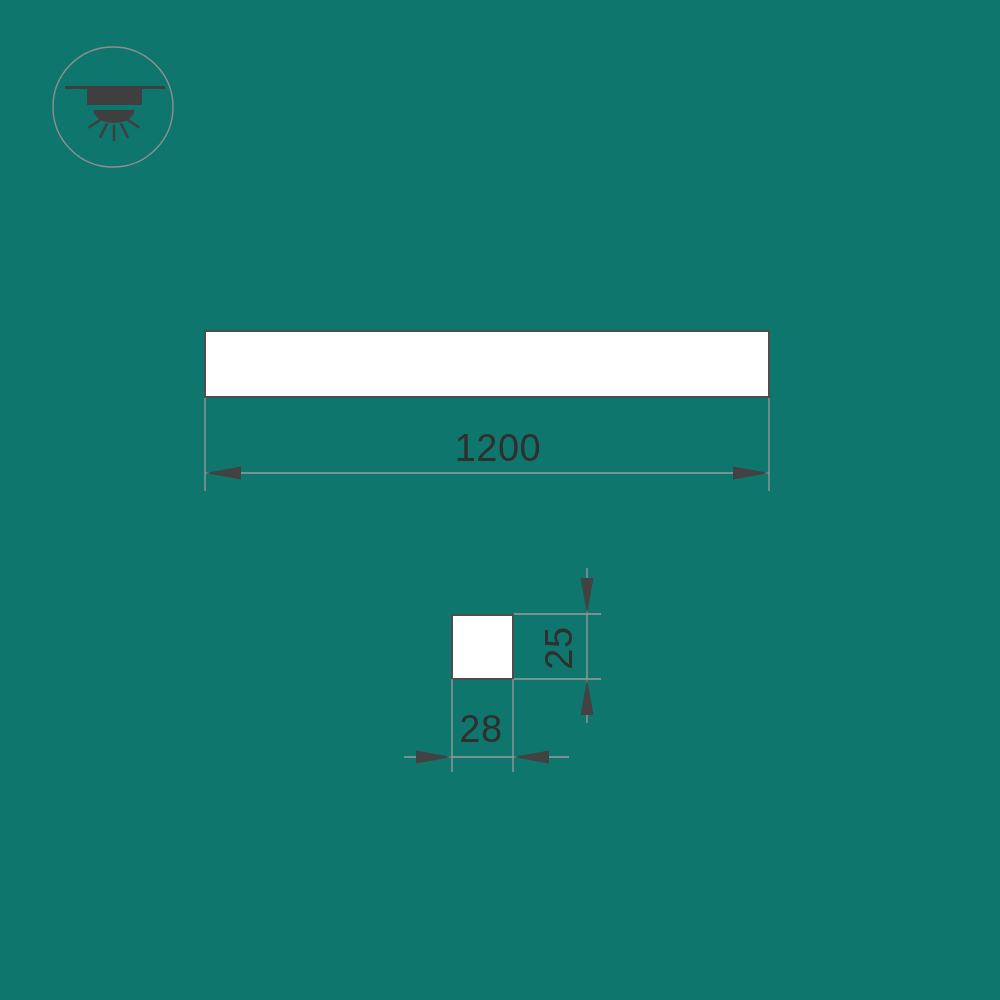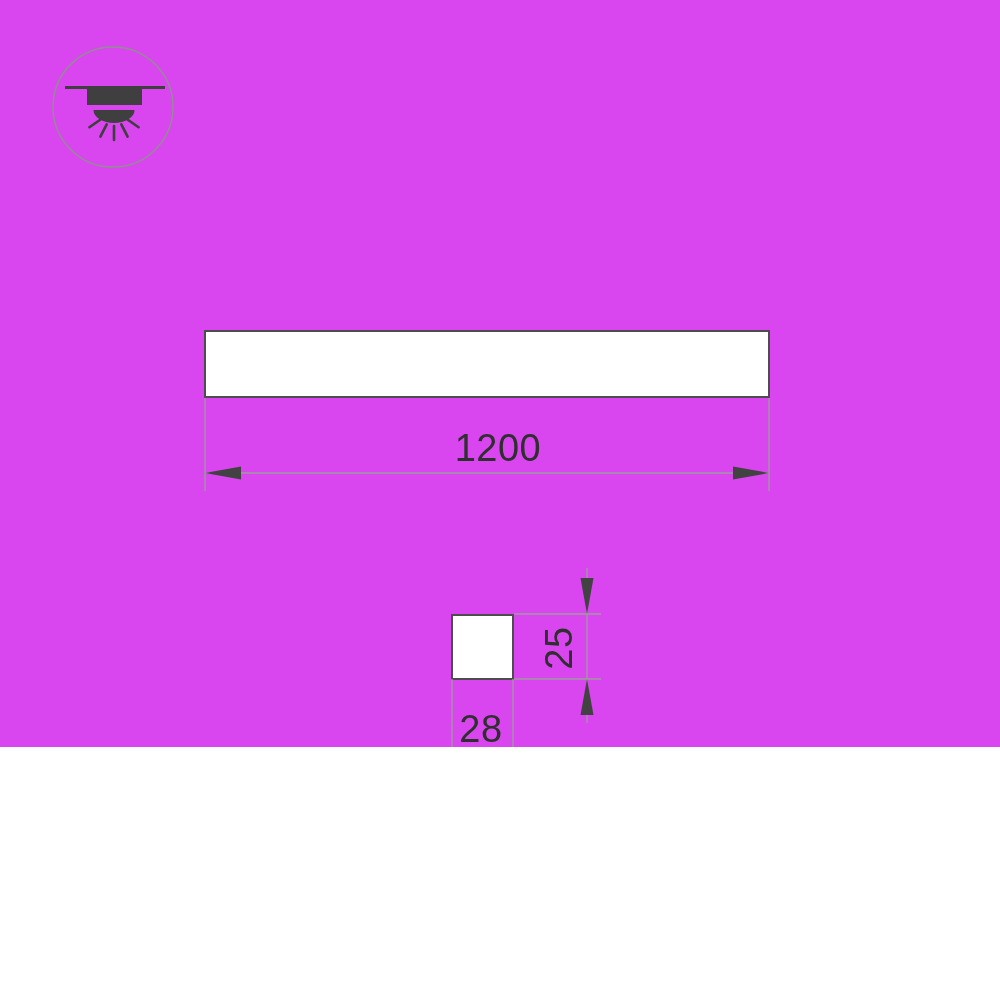--- a/index.html
+++ b/index.html
@@ -3,22 +3,22 @@
 <meta charset="utf-8">
 <style>
   html, body {
     margin: 0;
     padding: 0;
     background: #ffffff;
   }
   .canvas {
     position: relative;
     width: 1000px;
-    height: 747px;
-    background: #d946ef;
+    height: 1000px;
+    background: #0f766e;
     overflow: hidden;
     font-family: "Liberation Sans", sans-serif;
   }
   svg { display: block; }
 
   
   .outline      { fill: #ffffff; stroke: #4d4d4d; stroke-width: 2; }
   .thin-line    { stroke: #9c9c9c; stroke-width: 1.3; fill: none; }
   .arrow        { fill: #424242; stroke: none; }
   .dim-text     { font-family: "Liberation Sans", sans-serif; font-size: 38px;

